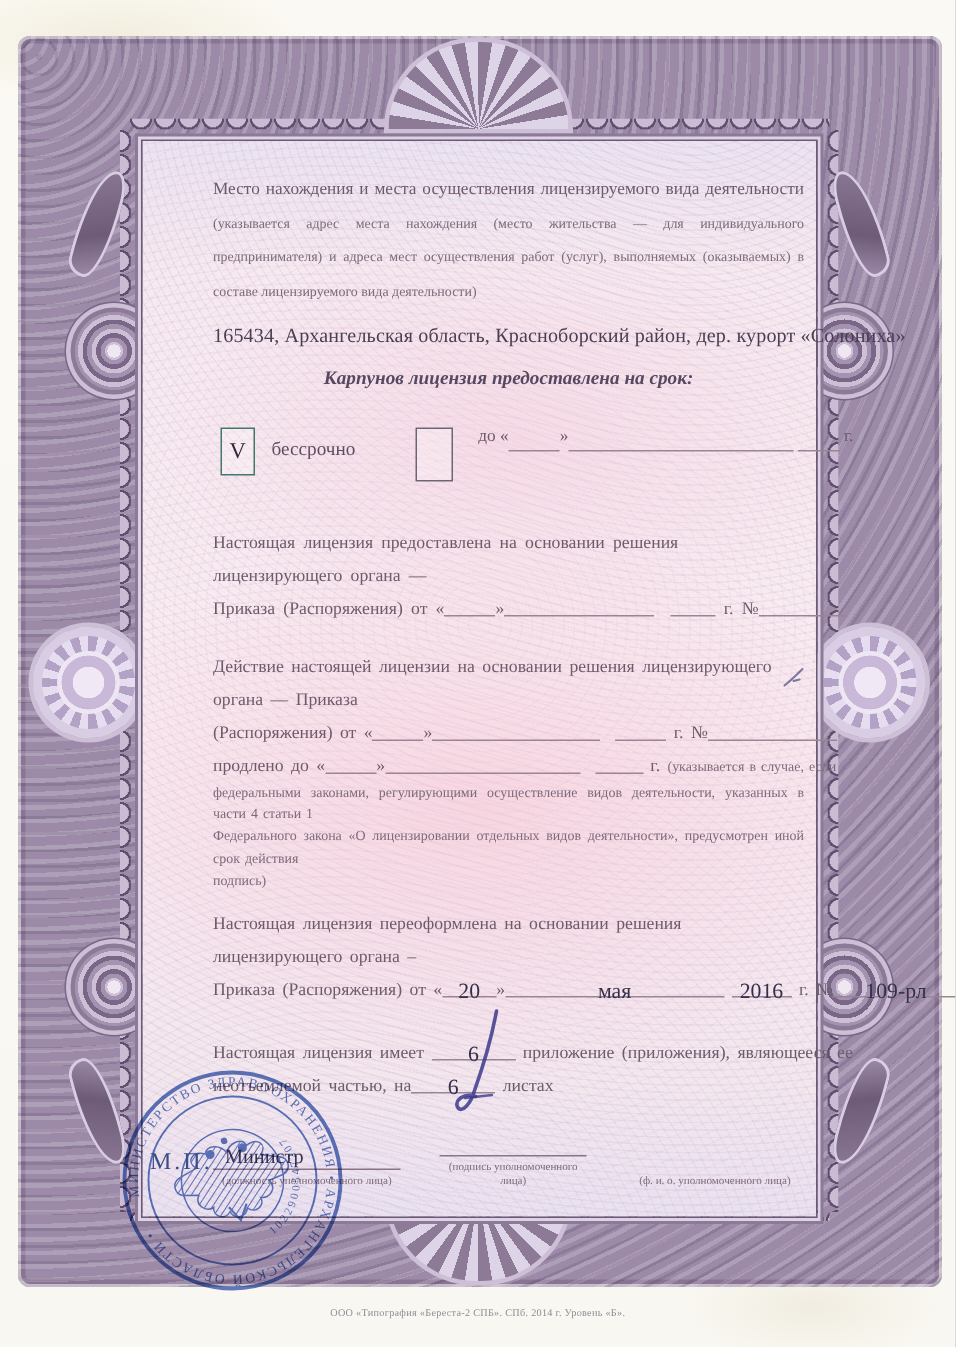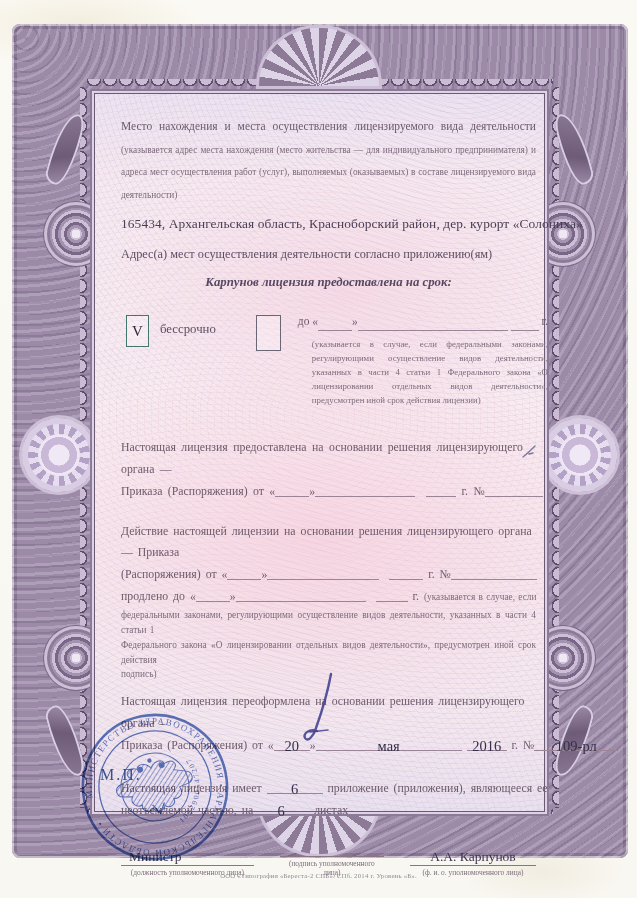--- a/index.html
+++ b/index.html
@@ -74,20 +74,21 @@
     position:absolute;left:94px;top:93px;right:92px;bottom:86px;z-index:4;
     border:1px solid #6b5a74;
     box-shadow:0 0 0 2px #ddd2e6, 0 0 0 4px #8d7a97;
     background:
       radial-gradient(ellipse 420px 260px at 50% 62%, rgba(246,196,212,.55), transparent 72%),
       radial-gradient(ellipse 320px 190px at 55% 28%, rgba(244,203,219,.5), transparent 72%),
       repeating-radial-gradient(circle at 28% 112%, rgba(176,146,198,.10) 0 1px, transparent 1px 6px),
       repeating-radial-gradient(circle at 82% -12%, rgba(148,128,188,.10) 0 1px, transparent 1px 5px),
       repeating-radial-gradient(circle at 50% 45%, rgba(226,170,196,.12) 0 1px, transparent 1px 7px),
       linear-gradient(180deg,#ebe3f1 0%, #f6e9ef 12%, #f9ecf1 55%, #f3e7ee 88%, #e9e1ef 100%);
+    padding-left: 21px;
   }
   .content{position:relative;height:100%;padding:20px 8px 0 26px;box-sizing:border-box;color:#6d5a6b;}
   .p-first{margin:0;text-align:justify;line-height:1.42;}
   .lbl{font-size:11.5px;color:#6d5a6b;}
   .note{font-size:9.3px;color:#7d6b7c;}
   .addr-value{margin-top:11px;font-size:13.4px;color:#493e54;letter-spacing:.1px;white-space:nowrap;}
   .addr-line{margin-top:15px;font-size:12.3px;color:#5d4f63;}
   .term-heading{margin-top:13px;text-align:center;font-size:12.8px;font-weight:bold;font-style:italic;color:#564861;}
   .term-row{margin-top:25px;display:flex;align-items:flex-start;}
   .cbx{box-sizing:border-box;flex:none;text-align:center;font-size:15px;color:#2f2a3d;background:rgba(255,255,255,.25);}
@@ -146,31 +147,29 @@
   <div class="fan fan-top"></div>
   <div class="fan fan-bot"></div>
 
   <div class="page">
     <div class="content">
 
       <p class="p-first"><span class="lbl">Место нахождения и места осуществления лицензируемого вида деятельности </span><span class="note">(указывается адрес места нахождения (место жительства — для индивидуального предпринимателя) и адреса мест осуществления работ (услуг), выполняемых (оказываемых) в составе лицензируемого вида деятельности)</span></p>
 
       <div class="addr-value">165434, Архангельская область, Красноборский район, дер. курорт «Солониха»</div>
 
-      <div class="addr-line">Адрес(а) мест осуществления деятельности согласно приложению(ям)</div>
 
       <div class="term-heading">Карпунов лицензия предоставлена на срок:</div>
 
       <div class="term-row">
         <div class="cbx cb1">V</div>
         <div class="cb-label">бессрочно</div>
         <div class="cbx cb2">&nbsp;</div>
         <div class="until">
           <div class="until-line"><span>до «</span><span class="bl" style="width:34px">&nbsp;</span><span>»</span><span class="bl" style="width:150px">&nbsp;</span>&nbsp;<span class="bl" style="width:28px">&nbsp;</span> <span>г.</span></div>
-          <div class="until-note">(указывается в случае, если федеральными законами, регулирующими осуществление видов деятельности, указанных в части 4 статьи 1 Федерального закона «О лицензировании отдельных видов деятельности», предусмотрен иной срок действия лицензии)</div>
         </div>
       </div>
 
       <div class="sect granted">
         <div>Настоящая лицензия предоставлена на основании решения лицензирующего органа —</div>
         <div class="nowrap"><span>Приказа (Распоряжения) от «</span><span class="bl" style="width:34px">&nbsp;</span><span>»</span><span class="bl" style="width:100px">&nbsp;</span>&nbsp;&nbsp;<span class="bl" style="width:30px">&nbsp;</span> <span>г.</span> <span>№</span><span class="bl" style="width:58px">&nbsp;</span></div>
       </div>
 
       <div class="sect act">
         <div>Действие настоящей лицензии на основании решения лицензирующего органа — Приказа</div>
@@ -196,23 +195,20 @@
           <div class="sig-line">
               <span>Министр</span>
             </div>
           <div class="sig-cap">(должность уполномоченного лица)</div>
         </div>
         <div class="sig-col col-sign">
           <div class="sig-line"></div>
           <div class="sig-cap">(подпись уполномоченного лица)</div>
         </div>
         <div class="sig-col col-name">
-          <div class="sig-line">
-              <span>А.А. Карпунов</span>
-            </div>
           <div class="sig-cap">(ф. и. о. уполномоченного лица)</div>
         </div>
       </div>
 
     </div>
   </div>
 
   <svg class="signature-ink" width="44" height="80" viewBox="0 0 44 80">
     <path d="M33,4 C29,26 23,44 18,58 C16,65 10,73 7,68 C5,64 11,58 19,61" fill="none" stroke="#3b3a8c" stroke-width="2.4" stroke-linecap="round" opacity="0.85"></path>
     <path d="M12,62 L30,60" fill="none" stroke="#3b3a8c" stroke-width="1.6" stroke-linecap="round" opacity="0.8"></path>

